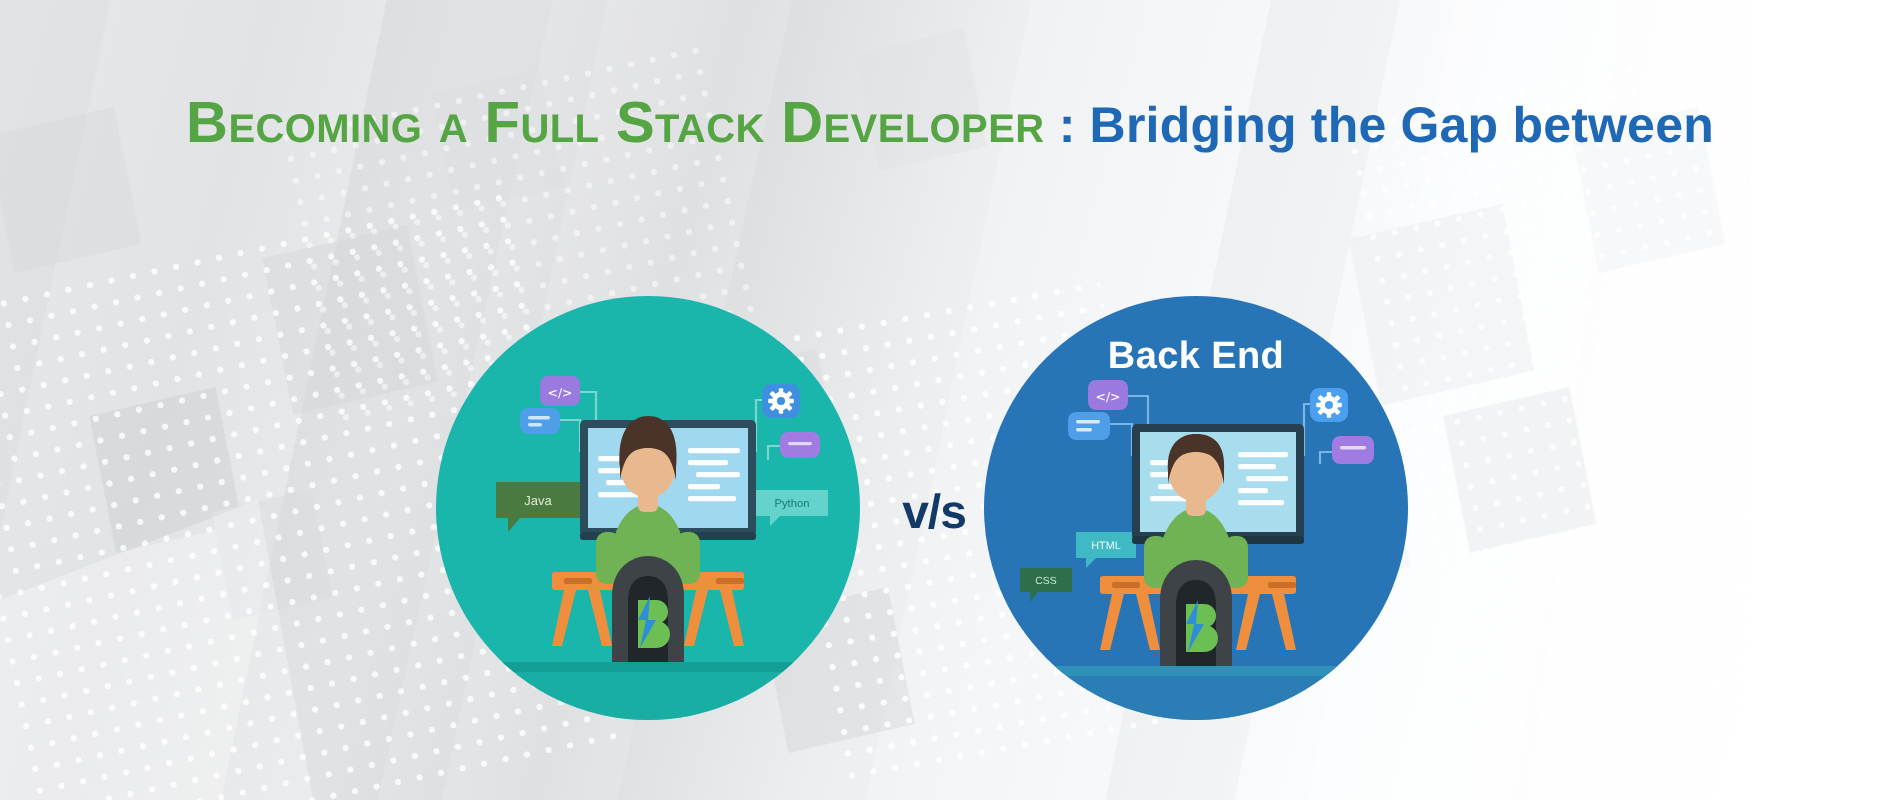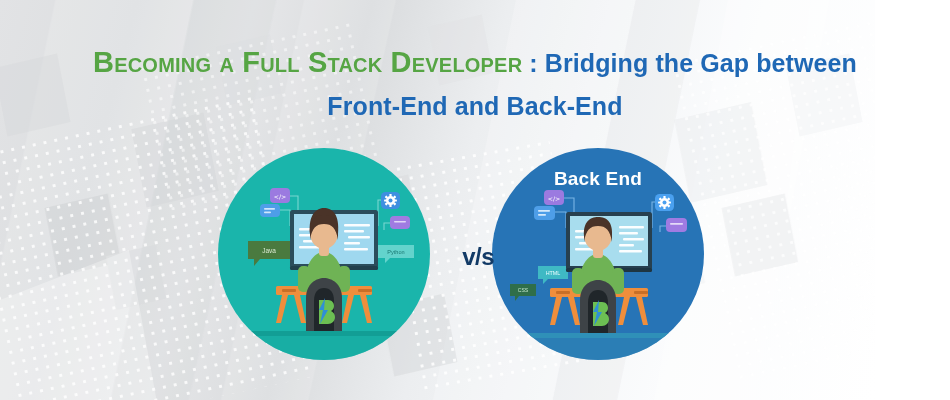--- a/index.html
+++ b/index.html
@@ -98,21 +98,21 @@
 
   .scene { position:absolute; inset:0; }
   .scene svg { display:block; width:100%; height:100%; }
 
   
   .vs {
     position: absolute;
     left: 440px;
     top: 243px;
     width: 54px;
-    text-align: right;
+    text-align: center;
     font-weight: bold;
     font-size: 24px;
     color: #123a66;
     z-index: 7;
     letter-spacing: -0.5px;
   }
 </style>
 </head>
 <body>
 
@@ -154,23 +154,20 @@
   <div class="dots left"></div>
   <div class="dots left2"></div>
   <div class="dots mid"></div>
   <div class="dots right"></div>
   <div class="dots far"></div>
 
   <div class="title-block">
     <div class="title-line first">
       <span class="t-green">Becoming a Full Stack Developer</span><span class="t-blue"> : Bridging the Gap between</span>
     </div>
-    <div class="title-line second">
-      <span class="t-blue">Front-End and Back-End</span>
-    </div>
   </div>
 
   <div class="circle back">
     <div class="scene">
       <svg viewBox="0 0 212 212">
 
         <g stroke="#7fd9d2" stroke-width="1.1" fill="none" opacity="0.95">
           <path d="M66,48 L80,48 L80,78 L78,78"></path>
           <path d="M60,62 L72,62 L72,78"></path>
           <path d="M172,52 L160,52 L160,78"></path>

